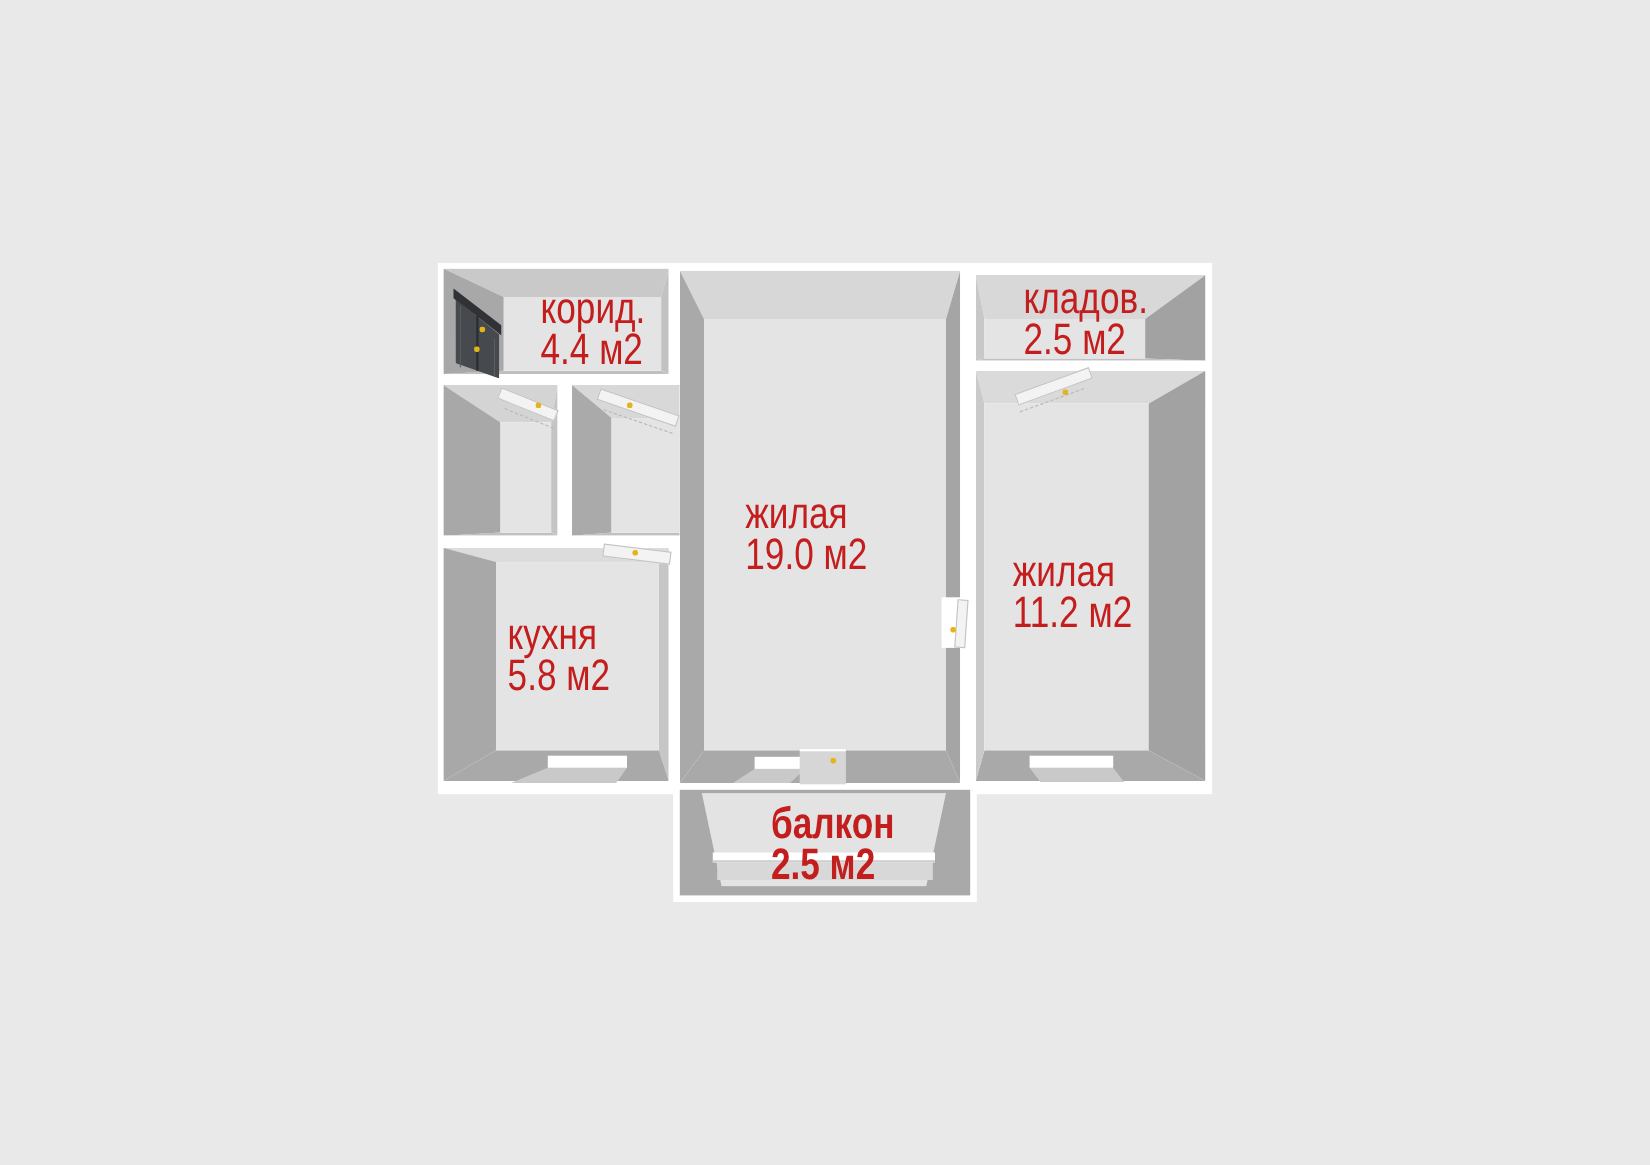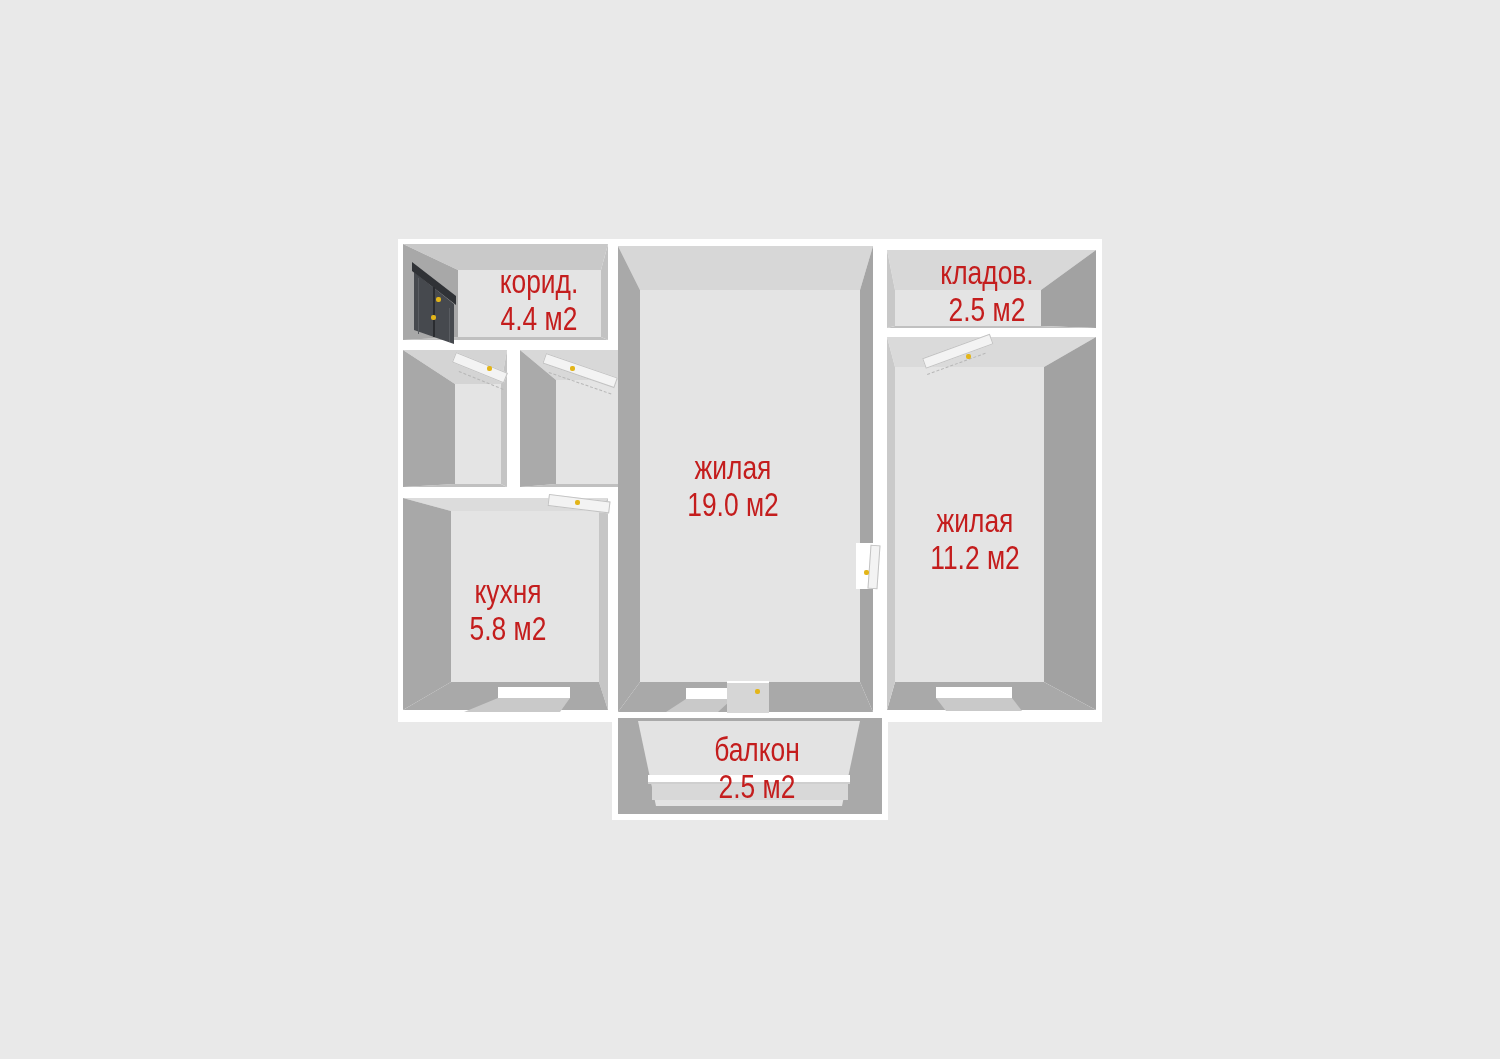--- a/index.html
+++ b/index.html
@@ -7,22 +7,22 @@
     position:relative;width:1500px;height:1059px;overflow:hidden;
     background:#e9e9e9;
     font-family:"Liberation Sans","DejaVu Sans",sans-serif;
   }
   .abs{position:absolute;}
   .wall-base{position:absolute;background:#ffffff;}
   .cell{position:absolute;}
   .cell > div{position:absolute;}
   .room-label{
     position:absolute;transform:translate(-50%,-50%);
-    text-align:center;white-space:nowrap;z-index:30;
-    font-size:33px;line-height:37px;color:var(--label-color,#c41d1d);
+    text-align:left;white-space:nowrap;z-index:30;
+    font-size:40px;line-height:37px;color:var(--label-color,#c41d1d);
   }
   .rl-in{display:block;transform:scaleX(0.8);}
   .rl-name,.rl-area{display:block;}
   .leaf{position:absolute;background:#f3f3f3;border:1px solid #c3c3c3;z-index:21;}
   .swing{position:absolute;border-top:1px dashed #b7b7b7;z-index:20;}
   .handle{position:absolute;width:5px;height:5px;border-radius:2px;background:var(--handle-color,#e3b519);z-index:24;}
   .win{position:absolute;background:#ffffff;z-index:21;}
   .sill{position:absolute;background:#c9c9c9;z-index:20;}
   .overlay{z-index:20;}
 </style>
@@ -145,26 +145,26 @@
         <span class="rl-name">жилая</span>
         <span class="rl-area">19.0 м2</span>
       </span>
   </div>
   <div class="room-label" style="left:975px;top:539px;">
     <span class="rl-in">
         <span class="rl-name">жилая</span>
         <span class="rl-area">11.2 м2</span>
       </span>
   </div>
-  <div class="room-label" style="left:508px;top:596px;margin-top:14px;">
+  <div class="room-label" style="left:508px;top:596px;">
     <span class="rl-in">
         <span class="rl-name">кухня</span>
         <span class="rl-area">5.8 м2</span>
       </span>
   </div>
-  <div class="room-label" style="left:757px;top:768px;">
+  <div class="room-label" style="left:757px;top:768px;font-weight:bold;">
     <span class="rl-in">
         <span class="rl-name">балкон</span>
         <span class="rl-area">2.5 м2</span>
       </span>
   </div>
 
 </div>
 
 </body></html>

